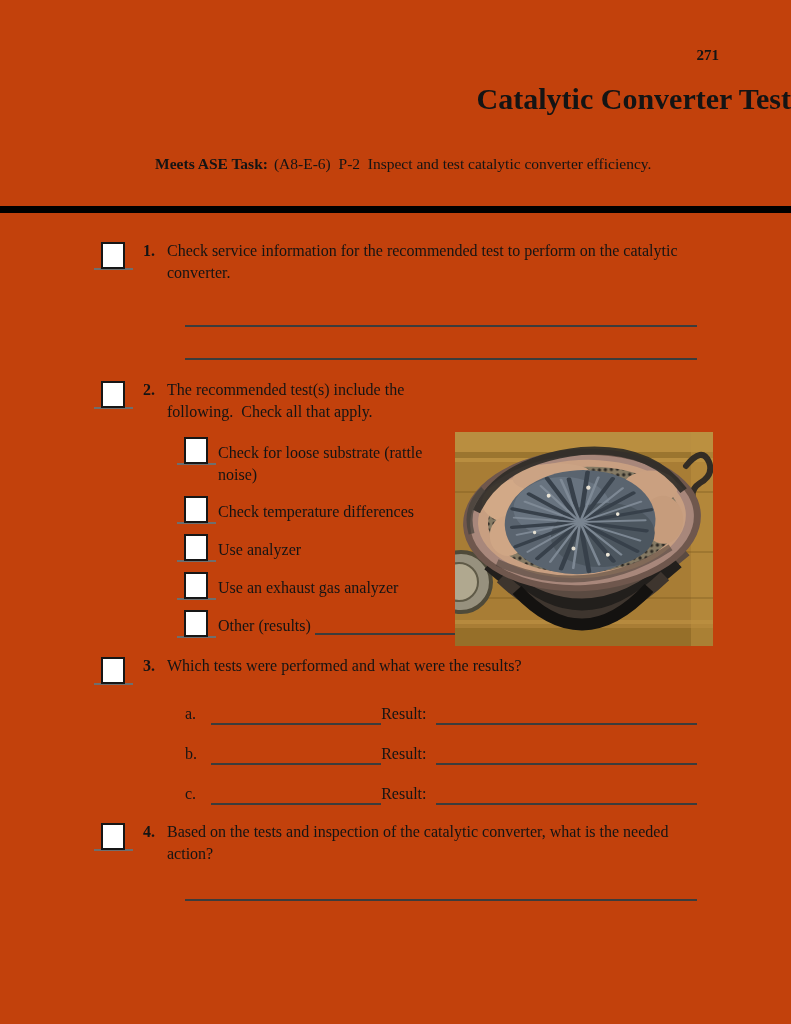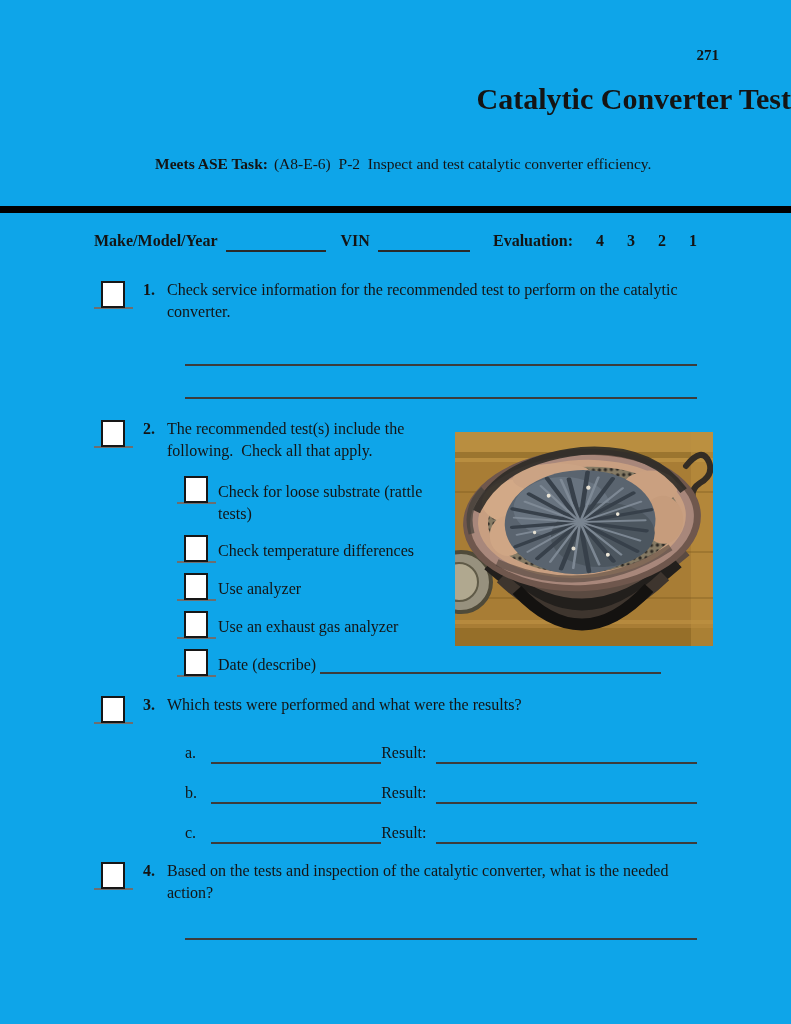--- a/index.html
+++ b/index.html
@@ -1,18 +1,18 @@
 <!DOCTYPE html>
 <html><head>
 <meta charset="utf-8">
 <style>
   html,body{margin:0;padding:0;background:#e8e8e8;}
   .page{
     position:relative; width:791px; height:1024px; margin:0 auto;
-    background:#0ea5e9; overflow:hidden;
+    background:#c2410c; overflow:hidden;
     font-family:"Liberation Serif","DejaVu Serif",serif;
     font-size:16px; line-height:22px; color:#141414;
   }
   .b{font-weight:bold;}
   .pagenum{position:absolute; top:44px; right:72px; font-weight:bold; font-size:15px;}
   .title{margin:0; padding-top:82px; text-align:right; font-size:30px; line-height:34px; font-weight:bold;}
   .ase{ text-align:center; margin-top:15px; font-size:15.5px; white-space:pre-wrap;}
   .ase .b{margin-right:6px;text-align:right;}
   .rule{margin-top:9px; height:7px; background:#000;}
   .content{margin:0 94px;}
@@ -72,33 +72,20 @@
 
   <div class="ase">
     <span class="b">Meets ASE Task:</span><span>(A8-E-6)  P-2  Inspect and test catalytic converter efficiency.</span>
   </div>
 
   <div class="rule"></div>
 
   <div class="content">
 
 
-    <div class="hdr hdr-row2">
-      <span>Make/Model/Year</span>
-      <span class="wline w-make"></span>
-      <span class="lbl-mid2">VIN</span>
-      <span class="wline w-vin"></span>
-      <span class="eval">
-        <span>Evaluation:</span>
-        <span class="n">4</span>
-        <span class="n">3</span>
-        <span class="n">2</span>
-        <span class="n">1</span>
-      </span>
-    </div>
 
     <div class="item item-1">
       <span class="cb">
           <span class="box"></span>
         </span>
       <span class="num">1.</span>
       <div class="itext">Check service information for the recommended test to perform on the catalytic converter.</div>
     </div>
     <div class="alines">
       <div class="aline aline-1"></div>
@@ -110,21 +97,21 @@
           <span class="box"></span>
         </span>
       <span class="num">2.</span>
       <div class="i2col">
         <div class="i2p">The recommended test(s) include the following.  Check all that apply.</div>
         <div class="opts">
           <div class="opt">
             <span class="cb">
                 <span class="box"></span>
               </span>
-            <span class="olabel">Check for loose substrate (rattle tests)</span>
+            <span class="olabel">Check for loose substrate (rattle noise)</span>
           </div>
           <div class="opt">
             <span class="cb">
                 <span class="box"></span>
               </span>
             <span class="olabel">Check temperature differences</span>
           </div>
           <div class="opt">
             <span class="cb">
                 <span class="box"></span>
@@ -134,21 +121,21 @@
           <div class="opt">
             <span class="cb">
                 <span class="box"></span>
               </span>
             <span class="olabel">Use an exhaust gas analyzer</span>
           </div>
           <div class="opt">
             <span class="cb">
                 <span class="box"></span>
               </span>
-            <span class="olabel">Date (describe)</span>
+            <span class="olabel">Other (results)</span>
             <span class="oline"></span>
           </div>
         </div>
       </div>
     </div>
 
     <div class="item item-3">
       <span class="cb">
           <span class="box"></span>
         </span>

